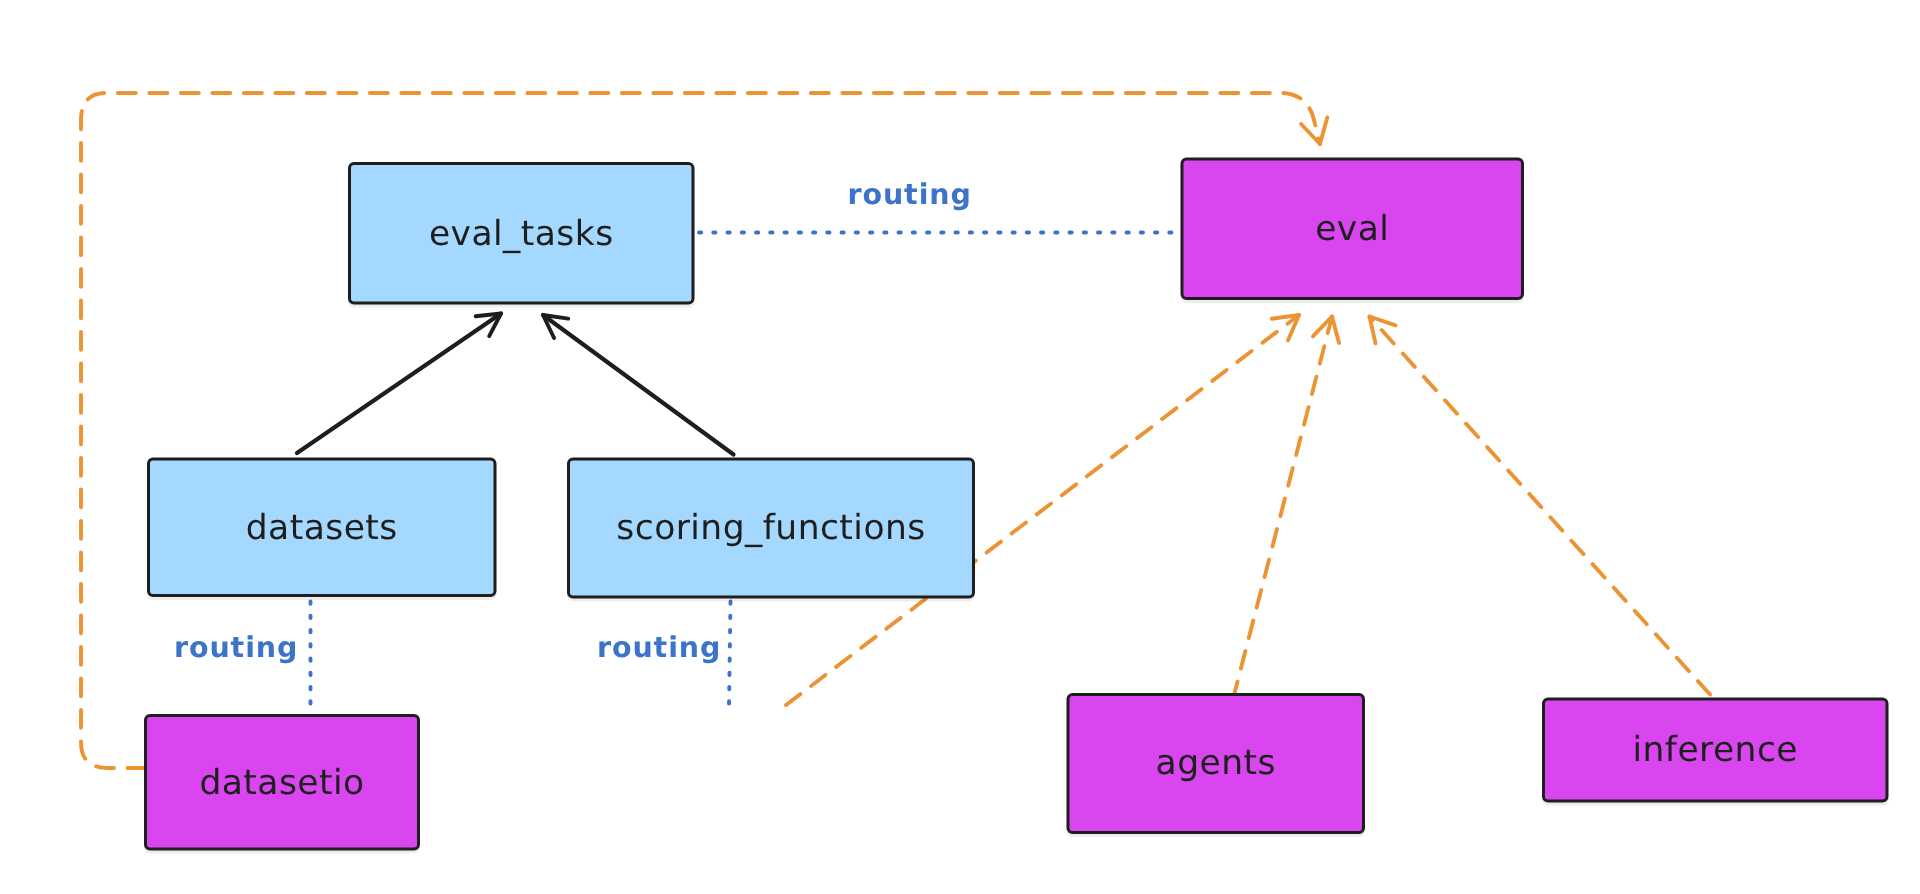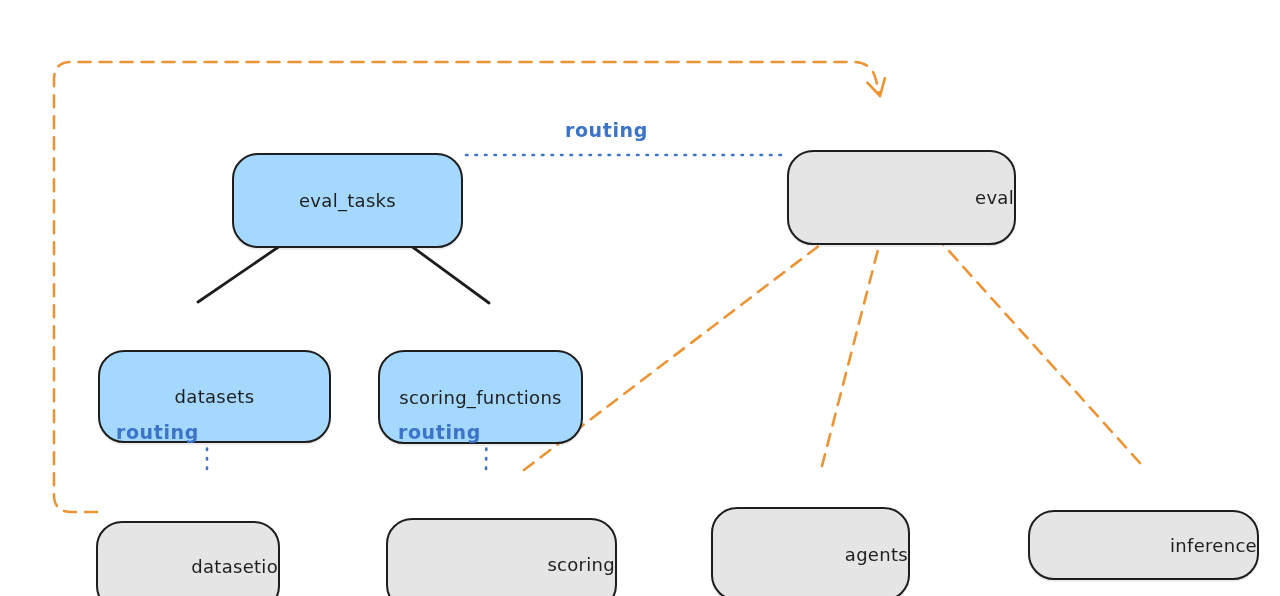--- a/index.html
+++ b/index.html
@@ -8,30 +8,29 @@
     width:1280px;height:596px;
     background:#ffffff;
     overflow:hidden;
     font-family:"DejaVu Sans","Liberation Sans",sans-serif;
   }
   .edges-svg{position:absolute;left:0;top:0;width:1280px;height:596px;}
   .node{
     position:absolute;
     box-sizing:border-box;
     border:2.5px solid #1e1e1e;
-    border-radius:26px;
+    border-radius:4px;
     display:flex;align-items:center;justify-content:center;
-    font-size:18px;
+    font-size:23px;
     color:#1e1e1e;
     letter-spacing:0.3px;
     box-shadow:0 2px 0 rgba(0,0,0,0.07);
-    margin-top:45px;
   }
   .node.blue{background:#a5d8ff;}
-  .node.green{background:#e5e5e5;justify-content:flex-end;}
+  .node.green{background:#d946ef;}
   .edge-label{
     position:absolute;
     font-size:19px;
     font-weight:600;
     color:#3b74c8;
     letter-spacing:0.6px;
     text-align:left;
     white-space:nowrap;
   }
 </style>
@@ -68,31 +67,28 @@
   </div>
 
   <div class="node green" style="left:787px;top:105px;width:229px;height:95px">
     <span>eval</span>
   </div>
 
   <div class="node blue" style="left:98px;top:305px;width:233px;height:93px">
     <span>datasets</span>
   </div>
 
-  <div class="node blue" style="left:378px;top:305px;width:205px;height:94px">
+  <div class="node blue" style="left:378px;top:305px;width:272px;height:94px">
     <span>scoring_functions</span>
   </div>
 
   <div class="node green" style="left:96px;top:476px;width:184px;height:91px">
     <span>datasetio</span>
   </div>
 
-  <div class="node green" style="left:386px;top:473px;width:231px;height:93px">
-    <span>scoring</span>
-  </div>
 
   <div class="node green" style="left:711px;top:462px;width:199px;height:94px">
     <span>agents</span>
   </div>
 
   <div class="node green" style="left:1028px;top:465px;width:231px;height:70px">
     <span>inference</span>
   </div>
 
   <div class="edge-label" style="left:565px;top:119px;width:104px">routing</div>

